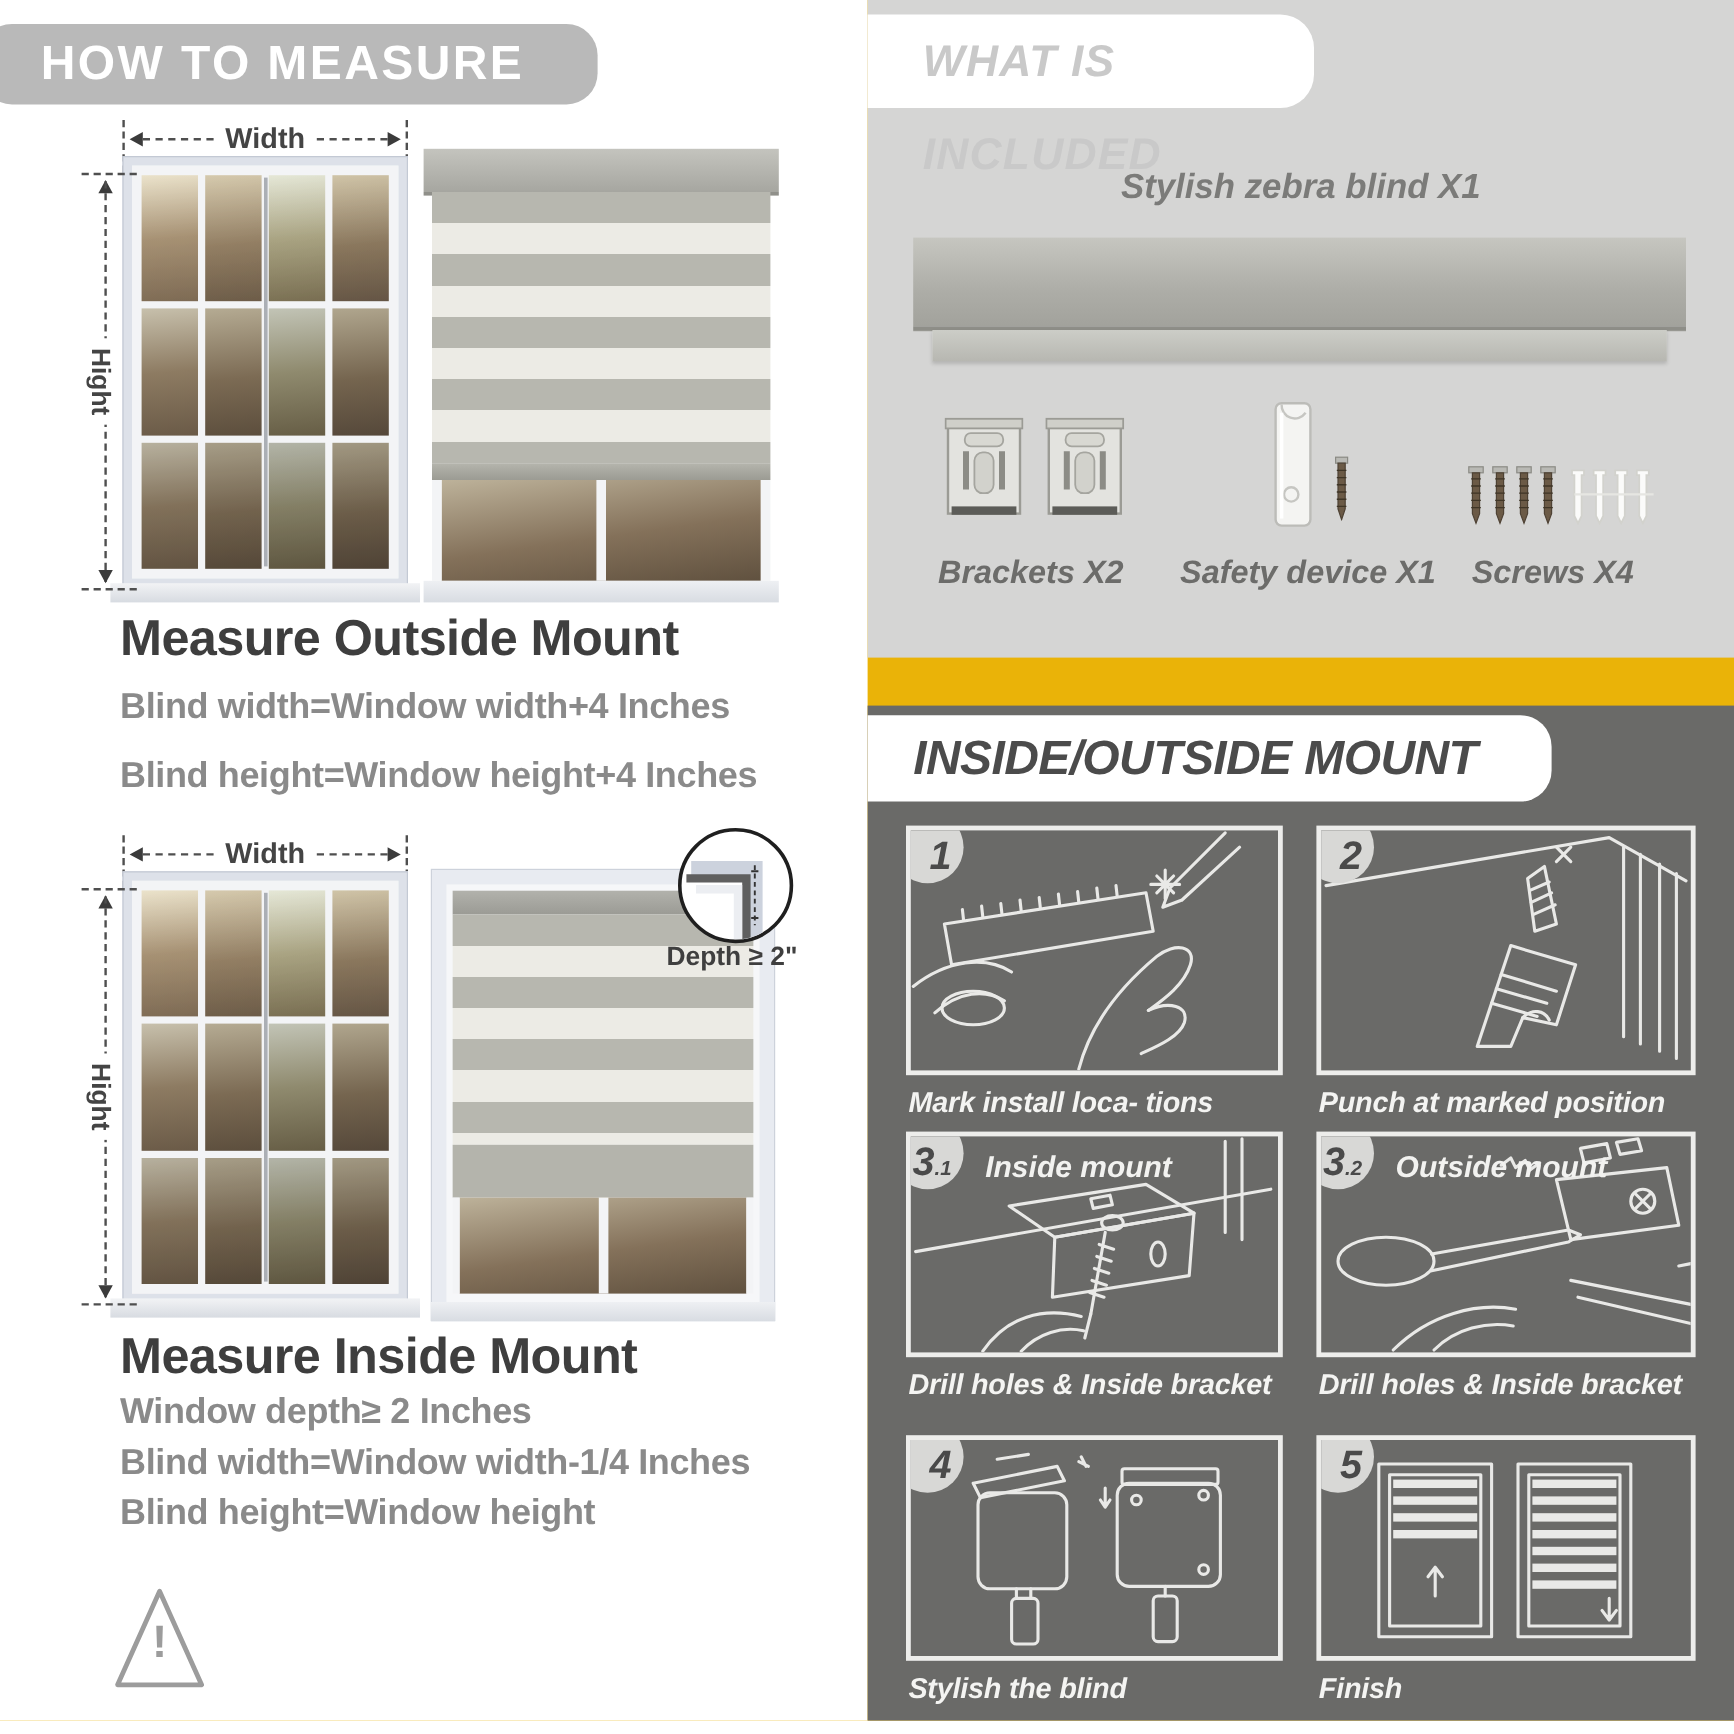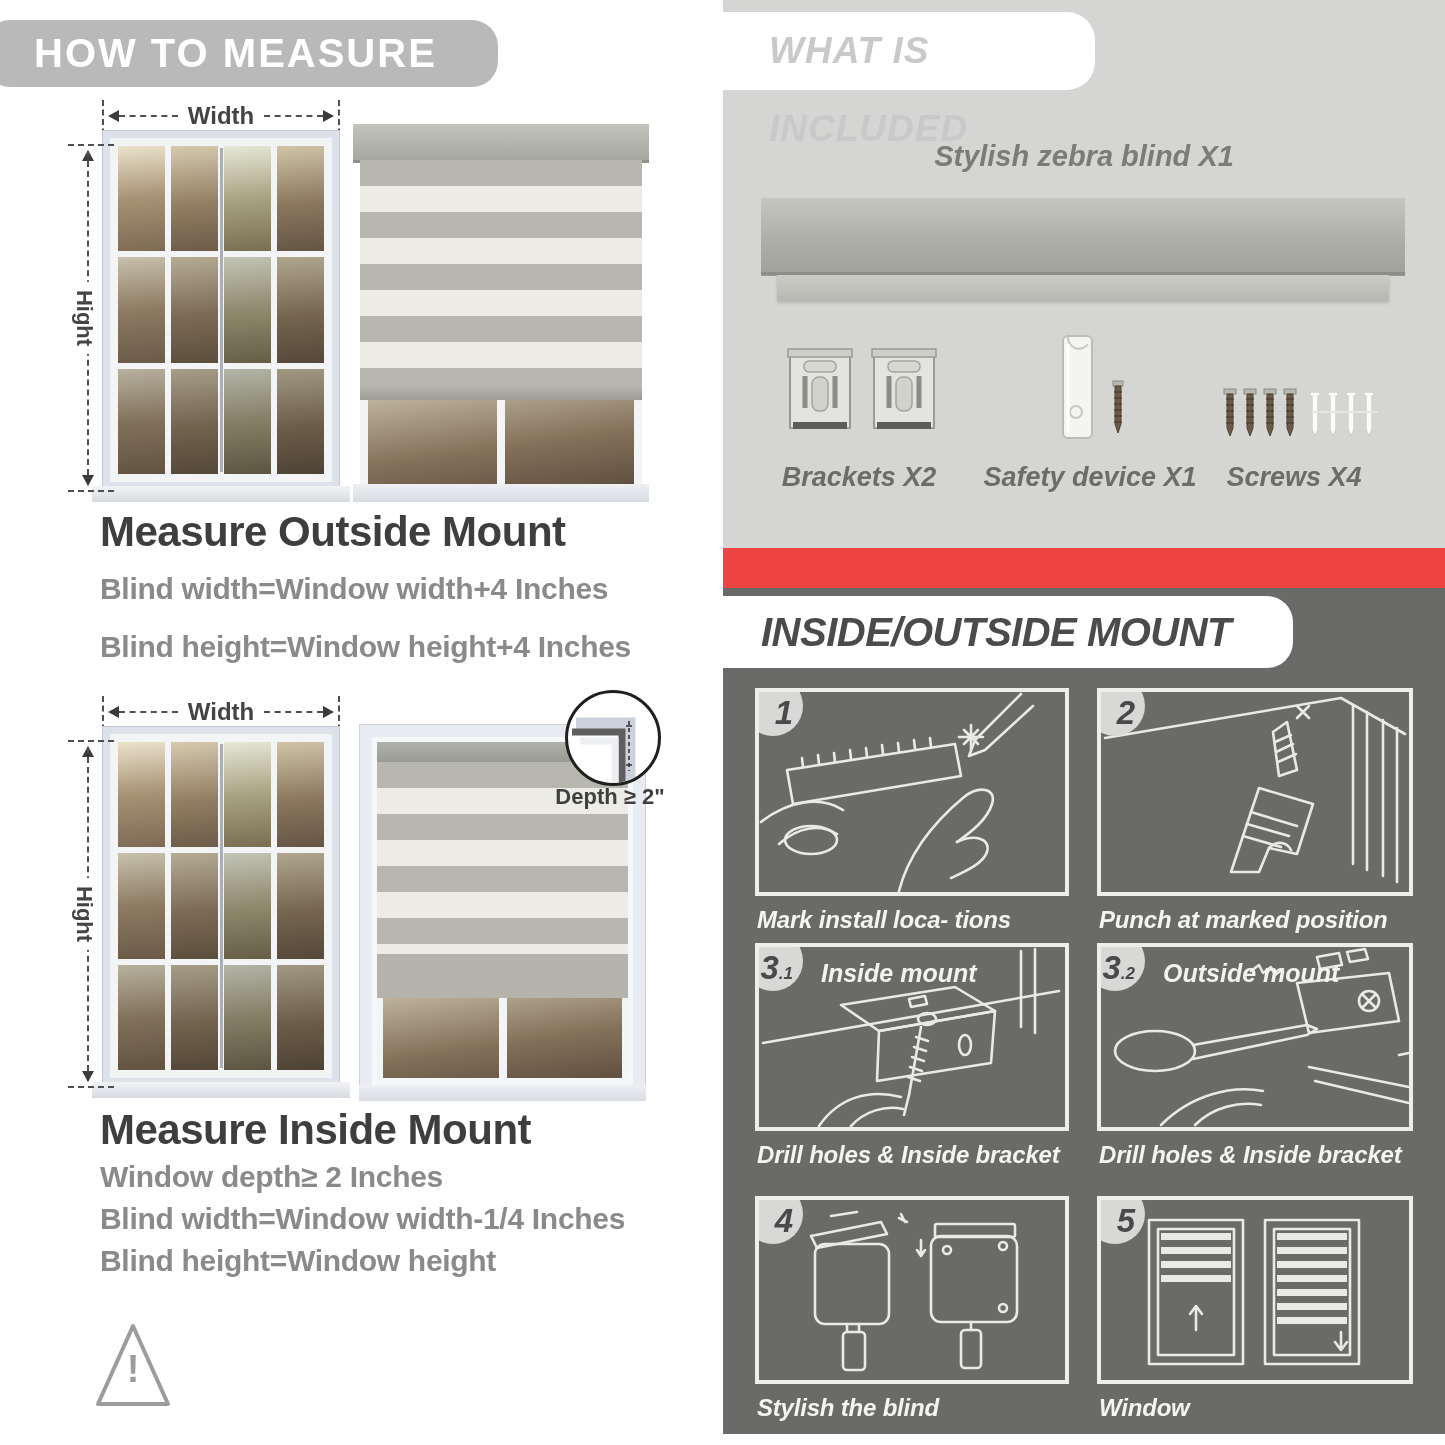--- a/index.html
+++ b/index.html
@@ -1,16 +1,16 @@
 <!DOCTYPE html>
 <html><head>
 <meta charset="utf-8">
 <style>
   html,body{margin:0;padding:0;background:#fff;}
-  .page{position:relative;width:1445px;height:1434px;overflow:hidden;background:#ef4444;
+  .page{position:relative;width:1445px;height:1434px;overflow:hidden;background:#eab308;
         font-family:"Liberation Sans", sans-serif;font-weight:700;}
   .abs{position:absolute;}
   i{display:block;font-style:normal;}
 
   
   .left-col{position:absolute;left:0;top:0;width:723px;height:1445px;background:#ffffff;}
   .hdr-left{position:absolute;left:-16px;top:20px;width:514px;height:67px;background:#b9b9b9;
             border-radius:26px;color:#ffffff;font-size:40px;line-height:67px;padding-left:50px;
             letter-spacing:2px;box-sizing:border-box;}
   .sec-title{position:absolute;color:#3e3e3e;font-size:42px;letter-spacing:-0.5px;}
@@ -454,16 +454,16 @@
             <path d="M240,132 l0,16 M234,142 l6,8 l6,-8"></path>
           </g>
         </svg>
         <div class="badge">
             <span>5</span>
             <span class="sub"></span>
           </div>
       </div>
 
       <div class="caption" style="left:34px;top:806px;">Stylish the blind</div>
-      <div class="caption" style="left:376px;top:806px;">Window</div>
+      <div class="caption" style="left:376px;top:806px;">Finish</div>
     </div>
   </div>
 </div>
 
 </body></html>

